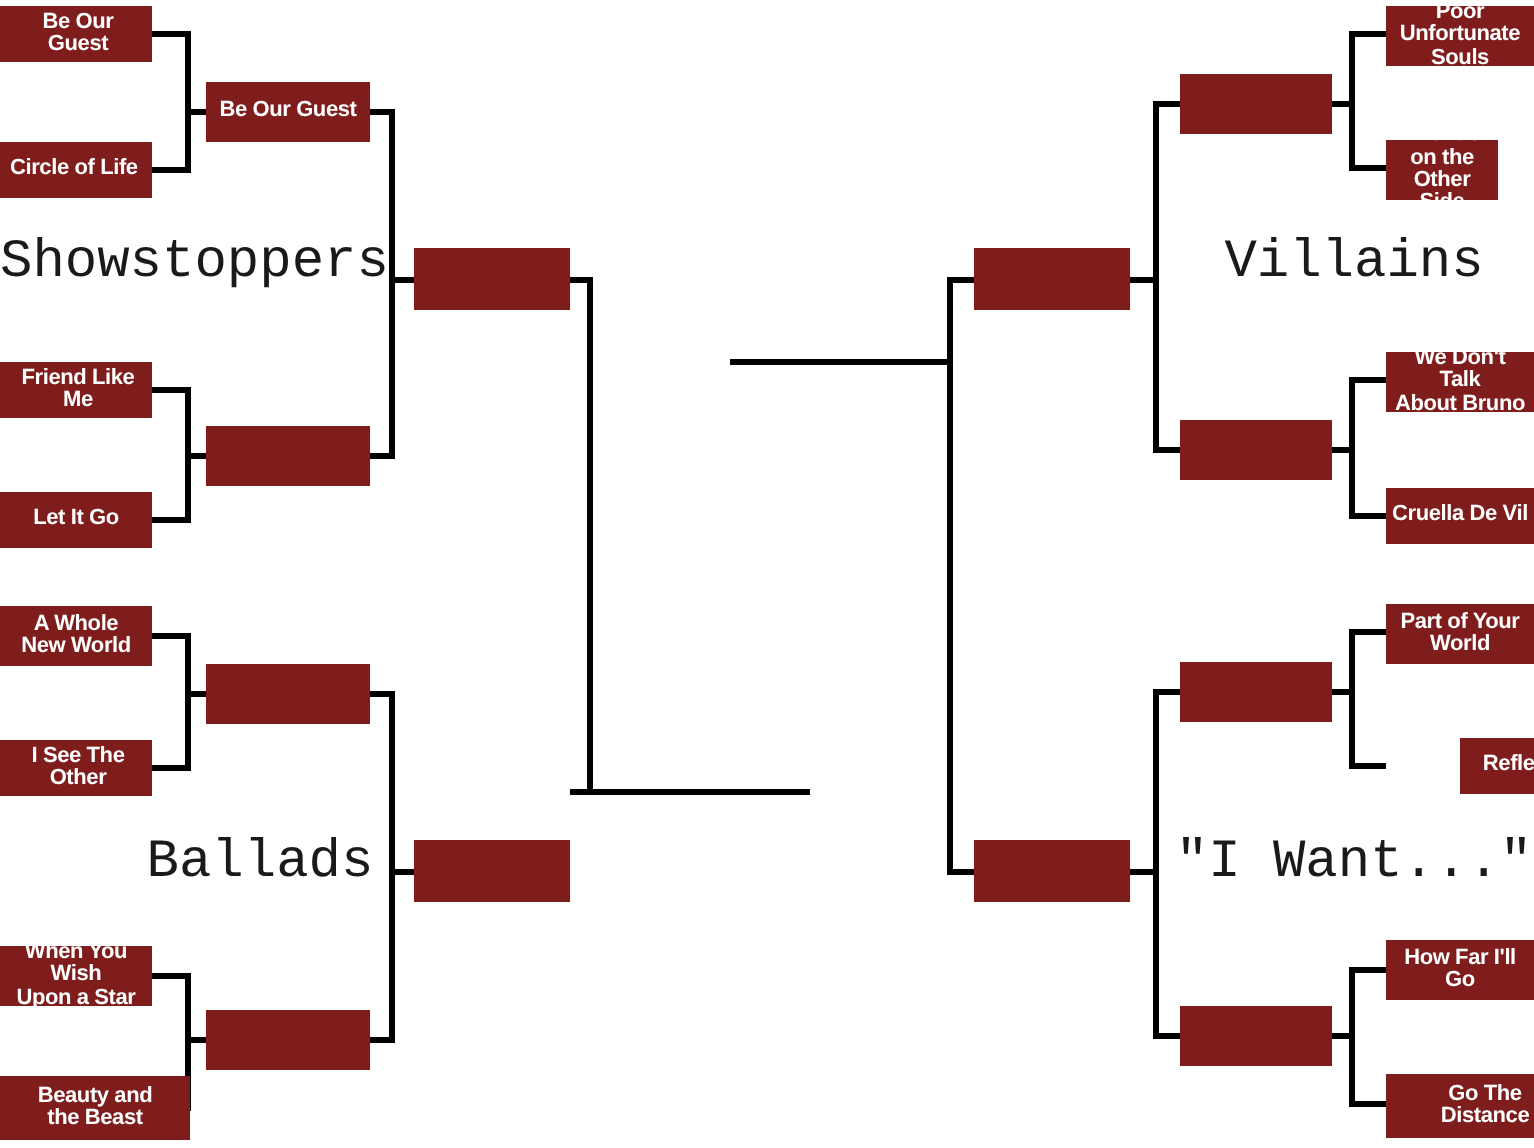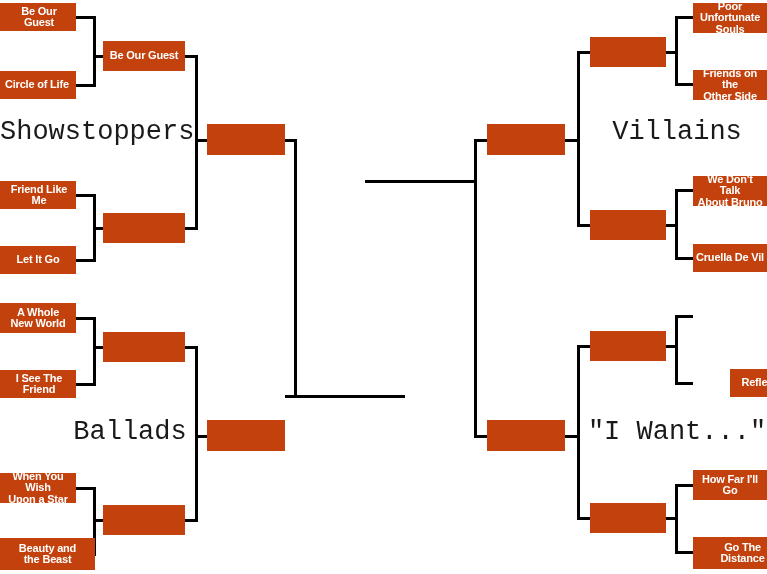--- a/index.html
+++ b/index.html
@@ -18,21 +18,21 @@
   #bracket-lines {
     position: absolute;
     left: 0;
     top: 0;
     width: 767px;
     height: 574px;
     pointer-events: none;
   }
   .match-box {
     position: absolute;
-    background: #c2410c;
+    background: #7f1d1d;
     color: #ffffff;
     display: flex;
     align-items: center;
     justify-content: center;
     text-align: center;
     box-sizing: border-box;
     font-family: "Liberation Sans", sans-serif;
     font-weight: bold;
     font-size: 11px;
     line-height: 1.04;
@@ -114,41 +114,42 @@
   <div class="region-label" style="left:0px; top:117px; width:182px;">Showstoppers</div>
   <div class="region-label" style="left:0px; top:417px; width:182px;margin-left:39px;">Ballads</div>
   <div class="region-label" style="left:586px; top:117px; width:182px;">Villains</div>
   <div class="region-label" style="left:586px; top:417px; width:182px;">"I Want..."</div>
 
   <div class="match-box align-left" style="left:0px; top:3px; width:76px; height:28px;">Be Our Guest</div>
   <div class="match-box align-left" style="left:0px; top:71px; width:76px; height:28px;">Circle of Life</div>
   <div class="match-box align-left" style="left:0px; top:181px; width:76px; height:28px;">Friend Like Me</div>
   <div class="match-box" style="left:0px; top:303px; width:76px; height:30px;">A Whole<br>New World</div>
   <div class="match-box" style="left:0px; top:246px; width:76px; height:28px;">Let It Go</div>
-  <div class="match-box align-left" style="left:0px; top:370px; width:76px; height:28px;">I See The Friend</div>
+  <div class="match-box align-left" style="left:0px; top:370px; width:76px; height:28px;">I See The Other</div>
   <div class="match-box" style="left:0px; top:473px; width:76px; height:30px;">When You Wish<br>Upon a Star</div>
   <div class="match-box" style="left:0px; top:538px; width:95px; height:32px;">Beauty and<br>the Beast</div>
 
   <div class="match-box" style="left:103px; top:41px; width:82px; height:30px;">Be Our Guest</div>
   <div class="match-box empty-slot" style="left:103px; top:213px; width:82px; height:30px;"></div>
   <div class="match-box empty-slot" style="left:103px; top:332px; width:82px; height:30px;"></div>
   <div class="match-box empty-slot" style="left:103px; top:505px; width:82px; height:30px;"></div>
 
   <div class="match-box empty-slot" style="left:207px; top:124px; width:78px; height:31px;"></div>
   <div class="match-box empty-slot" style="left:207px; top:420px; width:78px; height:31px;"></div>
 
   <div class="match-box empty-slot" style="left:487px; top:124px; width:78px; height:31px;"></div>
   <div class="match-box empty-slot" style="left:487px; top:420px; width:78px; height:31px;"></div>
 
   <div class="match-box empty-slot" style="left:590px; top:37px; width:76px; height:30px;"></div>
   <div class="match-box empty-slot" style="left:590px; top:210px; width:76px; height:30px;"></div>
   <div class="match-box empty-slot" style="left:590px; top:331px; width:76px; height:30px;"></div>
   <div class="match-box empty-slot" style="left:590px; top:503px; width:76px; height:30px;"></div>
 
   <div class="match-box" style="left:693px; top:3px; width:74px; height:30px;">Poor Unfortunate<br>Souls</div>
-  <div class="match-box" style="left:693px; top:70px; width:74px; height:30px;">Friends on the<br>Other Side</div>
+  <div class="match-box" style="left:693px; top:70px; width:56px; height:30px;">Friends on the<br>Other Side</div>
   <div class="match-box" style="left:693px; top:176px; width:74px; height:30px;">We Don't Talk<br>About Bruno</div>
   <div class="match-box" style="left:693px; top:244px; width:74px; height:28px;">Cruella De Vil</div>
+  <div class="match-box" style="left:693px; top:302px; width:74px; height:30px;">Part of Your<br>World</div>
   <div class="match-box" style="left:730px; top:369px; width:74px; height:28px;">Reflection</div>
   <div class="match-box" style="left:693px; top:470px; width:74px; height:30px;text-align:center;">How Far I'll<br>Go</div>
   <div class="match-box" style="left:693px; top:537px; width:74px; height:32px;padding-left:28px;">Go The<br>Distance</div>
 
 </div>
 
 </body></html>

